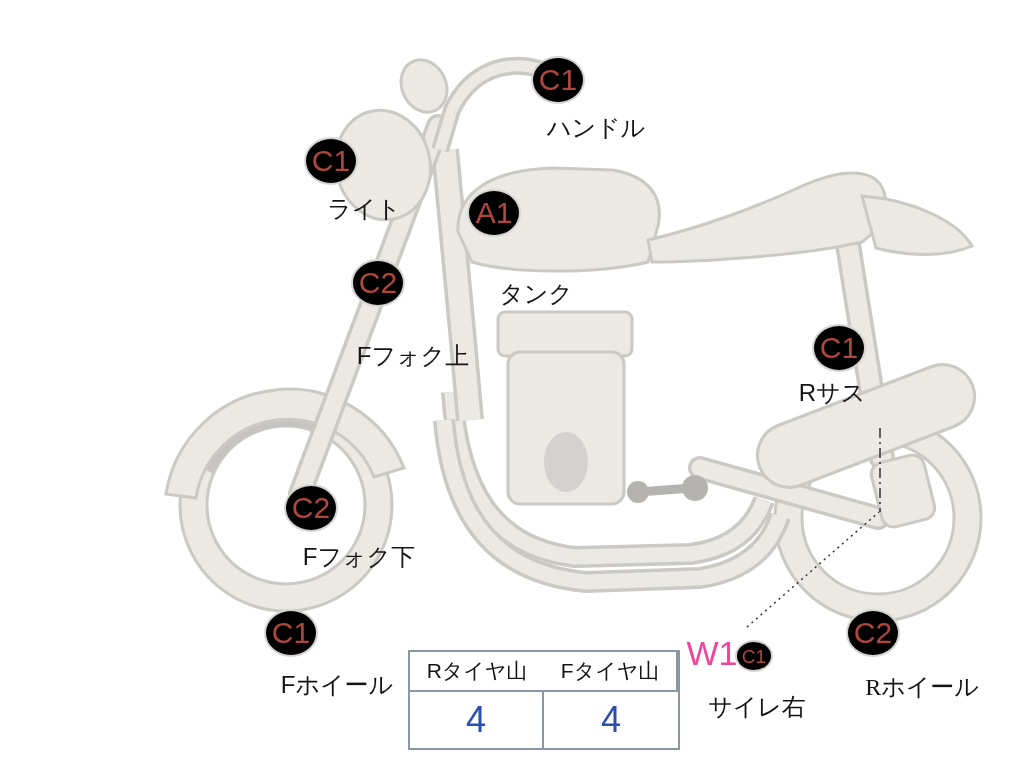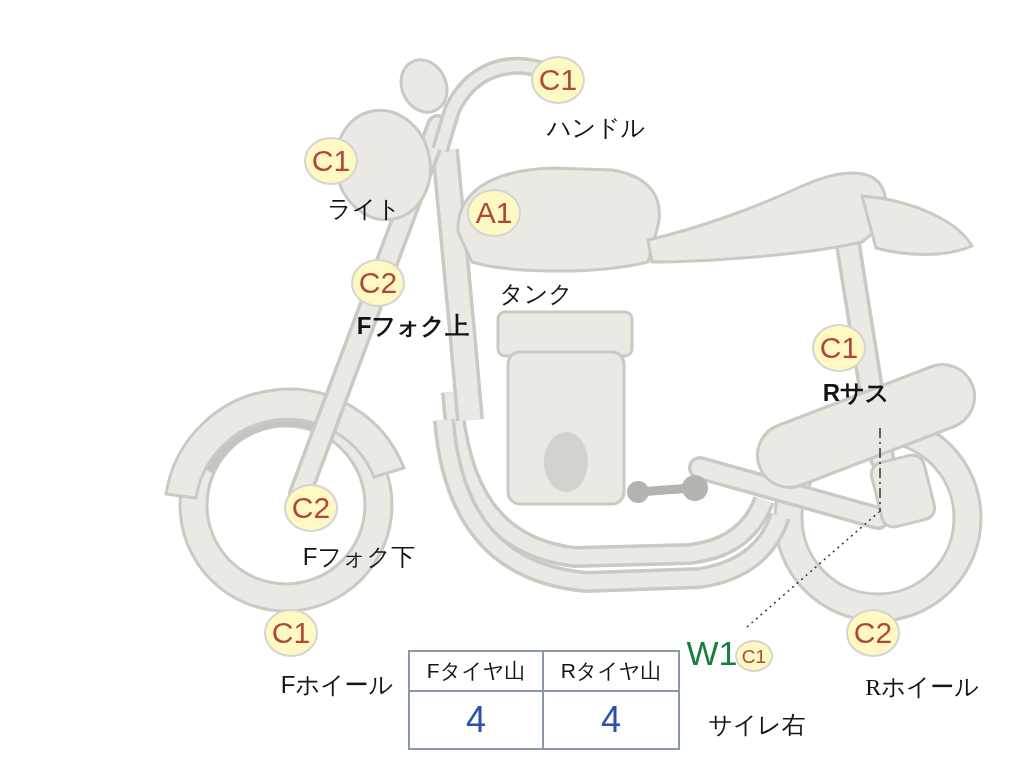--- a/index.html
+++ b/index.html
@@ -19,39 +19,39 @@
     position: absolute;
     left: 0; top: 0;
     width: 1024px;
     height: 768px;
   }
   
   .badge {
     position: absolute;
     width: 54px;
     height: 48px;
-    background: #fef9c3;
+    background: #000000;
     border: 2px solid #d6d4d0;
     border-radius: 50%;
     display: flex;
     align-items: center;
     justify-content: center;
     color: #b0473d;
     font-size: 30px;
     line-height: 1;
     box-sizing: border-box;
   }
   .badge.small {
     width: 38px;
     height: 32px;
     font-size: 19px;
   }
   .grade-plain {
     position: absolute;
-    color: #15803d;
+    color: #ec4899;
     font-size: 34px;
     line-height: 1;
     transform: translate(-50%, -50%);
     white-space: nowrap;
     text-align: right;
   }
   .ann-label {
     position: absolute;
     transform: translate(-50%, -50%);
     color: #141414;
@@ -204,27 +204,27 @@
     </div>
 
   <div class="grade-plain" style="left:712px; top:653px;">W1</div>
   <div class="badge small" style="left:735px; top:640px;">
       <span>C1</span>
     </div>
 
   <div class="ann-label" style="left:596px; top:128px;">ハンドル</div>
   <div class="ann-label" style="left:364px; top:209px;">ライト</div>
   <div class="ann-label" style="left:536px; top:258px;margin-top:36px;">タンク</div>
-  <div class="ann-label" style="left:413px; top:326px;font-weight:bold;">Fフォク上</div>
-  <div class="ann-label" style="left:856px; top:393px;font-weight:bold;">Rサス</div>
+  <div class="ann-label" style="left:413px; top:356px;">Fフォク上</div>
+  <div class="ann-label" style="left:832px; top:393px;">Rサス</div>
   <div class="ann-label" style="left:359px; top:557px;">Fフォク下</div>
   <div class="ann-label" style="left:337px; top:685px;">Fホイール</div>
-  <div class="ann-label" style="left:757px; top:725px;">サイレ右</div>
+  <div class="ann-label" style="left:757px; top:707px;">サイレ右</div>
   <div class="ann-label" style="left:922px; top:687px;font-family:Liberation Serif, serif;">Rホイール</div>
 
   <div class="tire-table">
+    <div class="cell head">Rタイヤ山</div>
     <div class="cell head first">Fタイヤ山</div>
-    <div class="cell head">Rタイヤ山</div>
     <div class="cell val first">4</div>
     <div class="cell val">4</div>
   </div>
 
 </div>
 
 </body></html>

